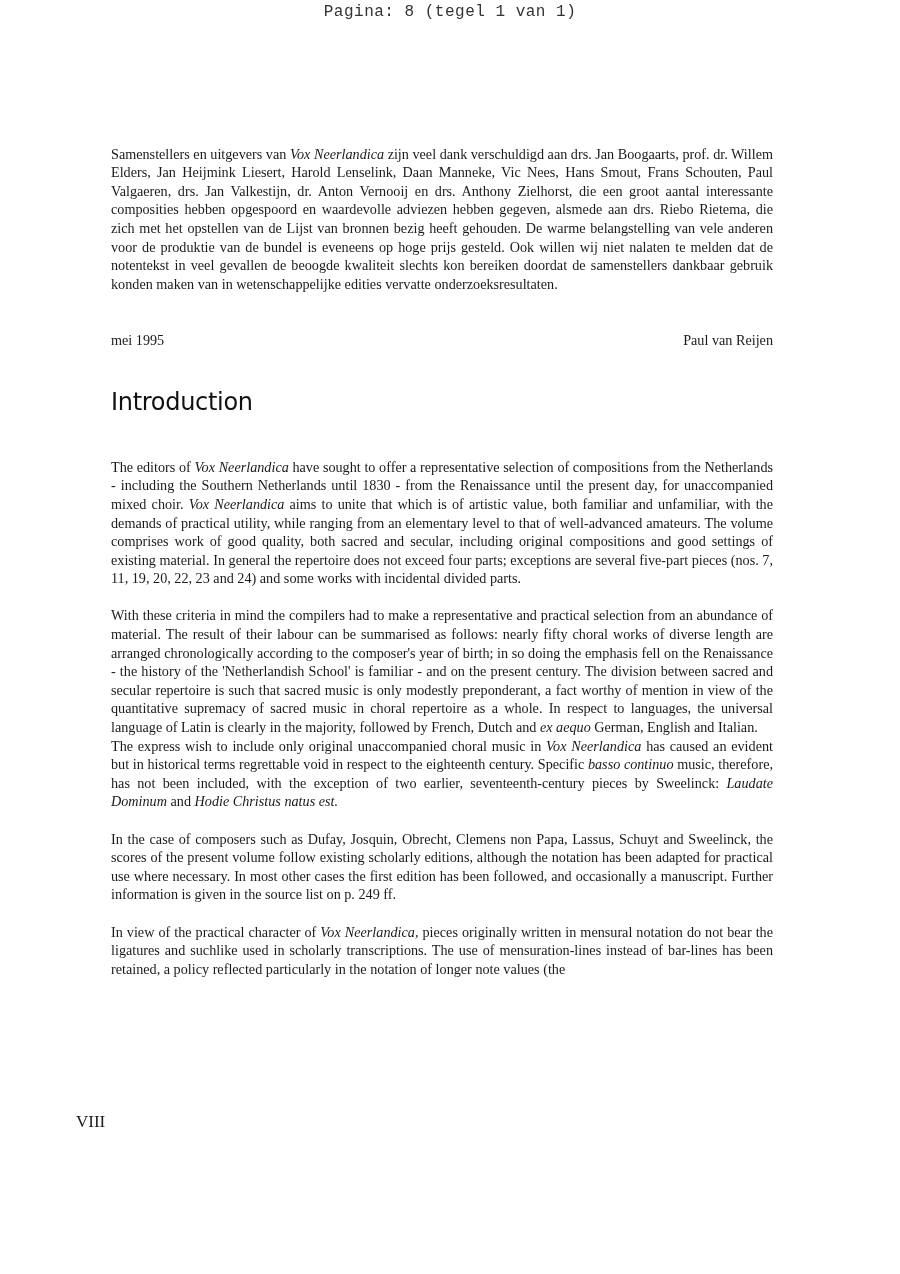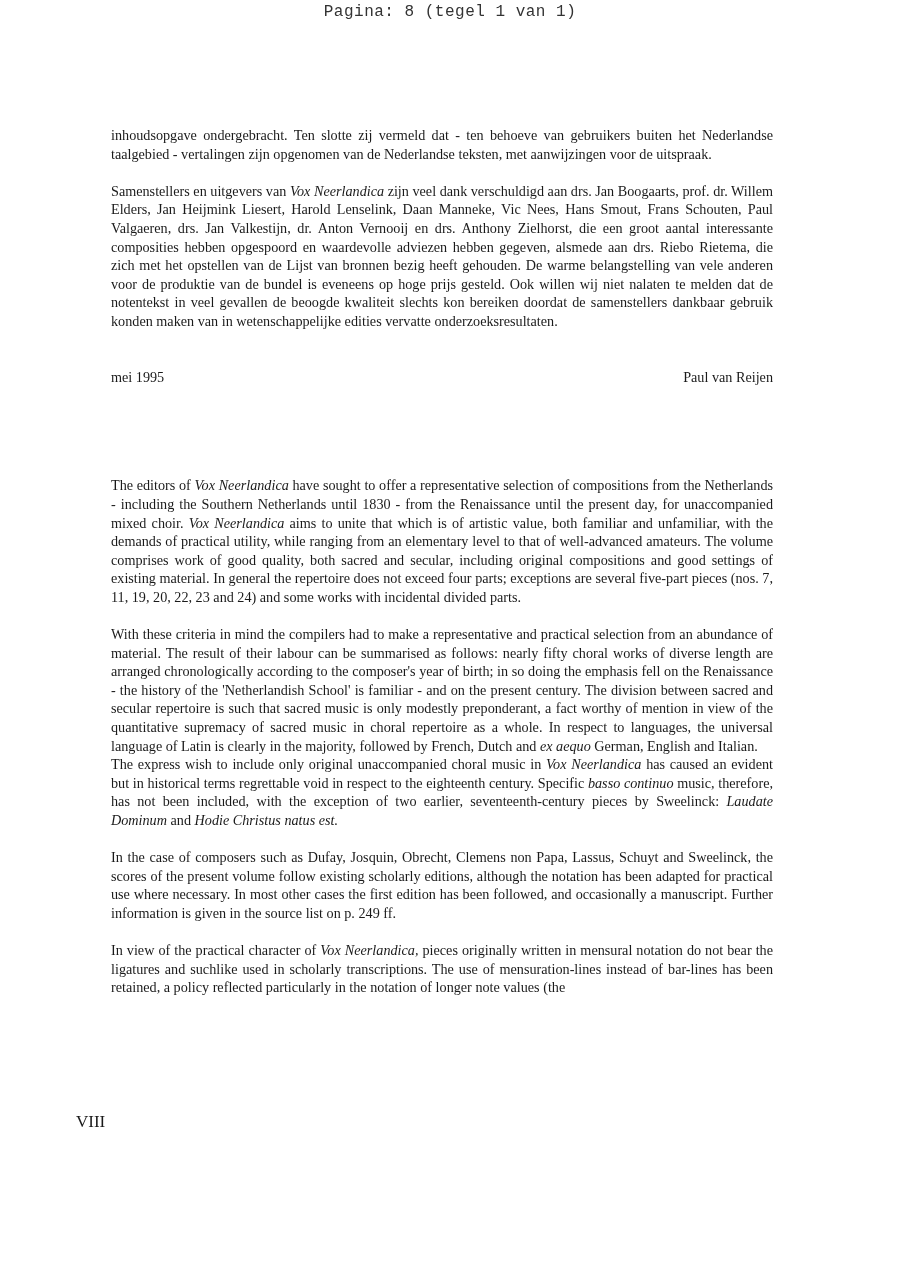--- a/index.html
+++ b/index.html
@@ -28,30 +28,30 @@
     position: absolute; left: 76px; top: 1112px;
     font-size: 17px; color: #1a1a1a;
   }
 </style>
 </head>
 <body>
 
 <div class="page-header">Pagina: 8 (tegel 1 van 1)</div>
 
 <div class="content">
-  <p>inhoudsopgave ondergebracht. Ten slotte zij vermeld dat - ten behoeve van gebruikers buiten het Nederlandse taalgebied - vertalingen zijn opgenomen van de Nederlandse teksten, met aanwijzingen voor de uitspraak.</p>
   <div class="gap"></div>
   <p><span>Samenstellers en uitgevers van </span><em>Vox Neerlandica</em><span> zijn veel dank verschuldigd aan drs. Jan Boogaarts, prof. dr. Willem Elders, Jan Heijmink Liesert, Harold Lenselink, Daan Manneke, Vic Nees, Hans Smout, Frans Schouten, Paul Valgaeren, drs. Jan Valkestijn, dr. Anton Vernooij en drs. Anthony Zielhorst, die een groot aantal interessante composities hebben opgespoord en waardevolle adviezen hebben gegeven, alsmede aan drs. Riebo Rietema, die zich met het opstellen van de Lijst van bronnen bezig heeft gehouden. De warme belangstelling van vele anderen voor de produktie van de bundel is eveneens op hoge prijs gesteld. Ook willen wij niet nalaten te melden dat de notentekst in veel gevallen de beoogde kwaliteit slechts kon bereiken doordat de samenstellers dankbaar gebruik konden maken van in wetenschappelijke edities vervatte onderzoeksresultaten.</span></p>
   <div class="gap"></div>
   <div class="gap"></div>
   <div class="sig-row">
     <span>mei 1995</span>
     <span>Paul van Reijen</span>
   </div>
   <div style="height:44px"></div>
+  <h2 class="heading">Introduction</h2>
   <div style="height:46px"></div>
   <p><span>The editors of </span><em>Vox Neerlandica</em><span> have sought to offer a representative selection of compositions from the Netherlands - including the Southern Netherlands until 1830 - from the Renaissance until the present day, for unaccompanied mixed choir. </span><em>Vox Neerlandica</em><span> aims to unite that which is of artistic value, both familiar and unfamiliar, with the demands of practical utility, while ranging from an elementary level to that of well-advanced amateurs. The volume comprises work of good quality, both sacred and secular, including original compositions and good settings of existing material. In general the repertoire does not exceed four parts; exceptions are several five-part pieces (nos. 7, 11, 19, 20, 22, 23 and 24) and some works with incidental divided parts.</span></p>
   <div class="gap"></div>
   <p><span>With these criteria in mind the compilers had to make a representative and practical selection from an abundance of material. The result of their labour can be summarised as follows: nearly fifty choral works of diverse length are arranged chronologically according to the composer's year of birth; in so doing the emphasis fell on the Renaissance - the history of the 'Netherlandish School' is familiar - and on the present century. The division between sacred and secular repertoire is such that sacred music is only modestly preponderant, a fact worthy of mention in view of the quantitative supremacy of sacred music in choral repertoire as a whole. In respect to languages, the universal language of Latin is clearly in the majority, followed by French, Dutch and </span><em>ex aequo</em><span> German, English and Italian.</span></p>
   <p><span>The express wish to include only original unaccompanied choral music in </span><em>Vox Neerlandica</em><span> has caused an evident but in historical terms regrettable void in respect to the eighteenth century. Specific </span><em>basso continuo</em><span> music, therefore, has not been included, with the exception of two earlier, seventeenth-century pieces by Sweelinck: </span><em>Laudate Dominum</em><span> and </span><em>Hodie Christus natus est.</em></p>
   <div class="gap"></div>
   <p>In the case of composers such as Dufay, Josquin, Obrecht, Clemens non Papa, Lassus, Schuyt and Sweelinck, the scores of the present volume follow existing scholarly editions, although the notation has been adapted for practical use where necessary. In most other cases the first edition has been followed, and occasionally a manuscript. Further information is given in the source list on p. 249 ff.</p>
   <div class="gap"></div>
   <p><span>In view of the practical character of </span><em>Vox Neerlandica,</em><span> pieces originally written in mensural notation do not bear the ligatures and suchlike used in scholarly transcriptions. The use of mensuration-lines instead of bar-lines has been retained, a policy reflected particularly in the notation of longer note values (the</span></p>
 </div>

